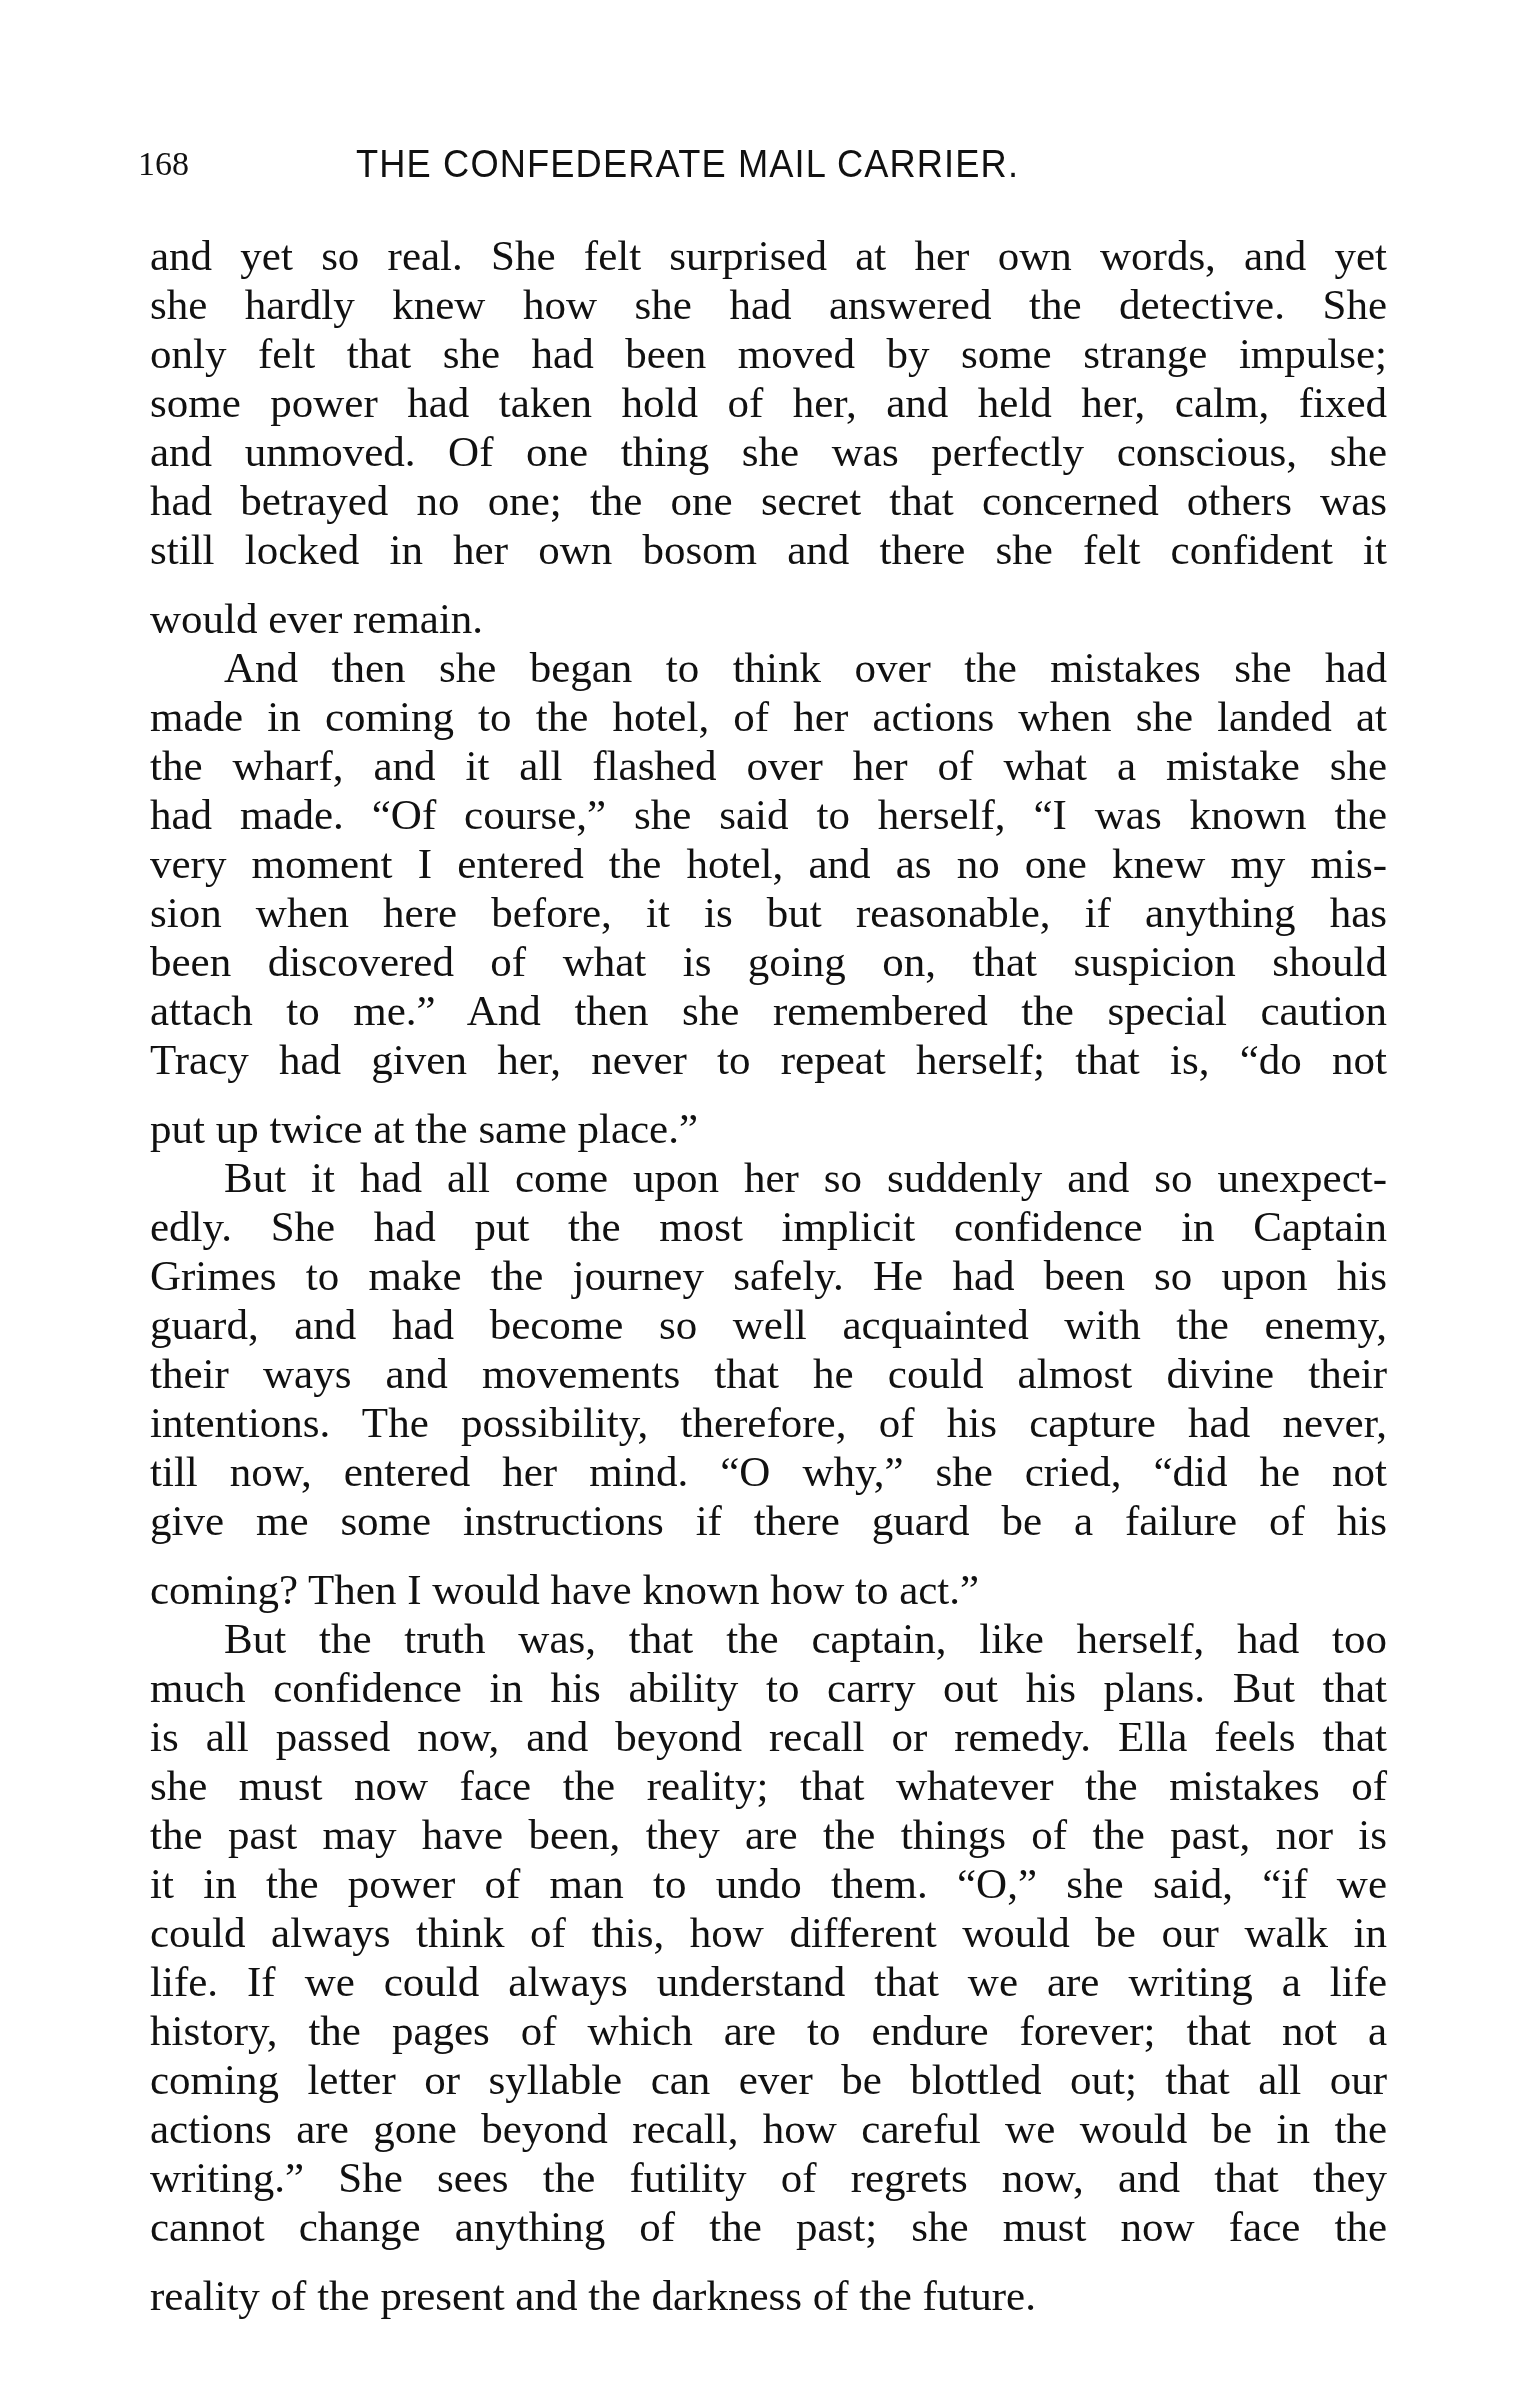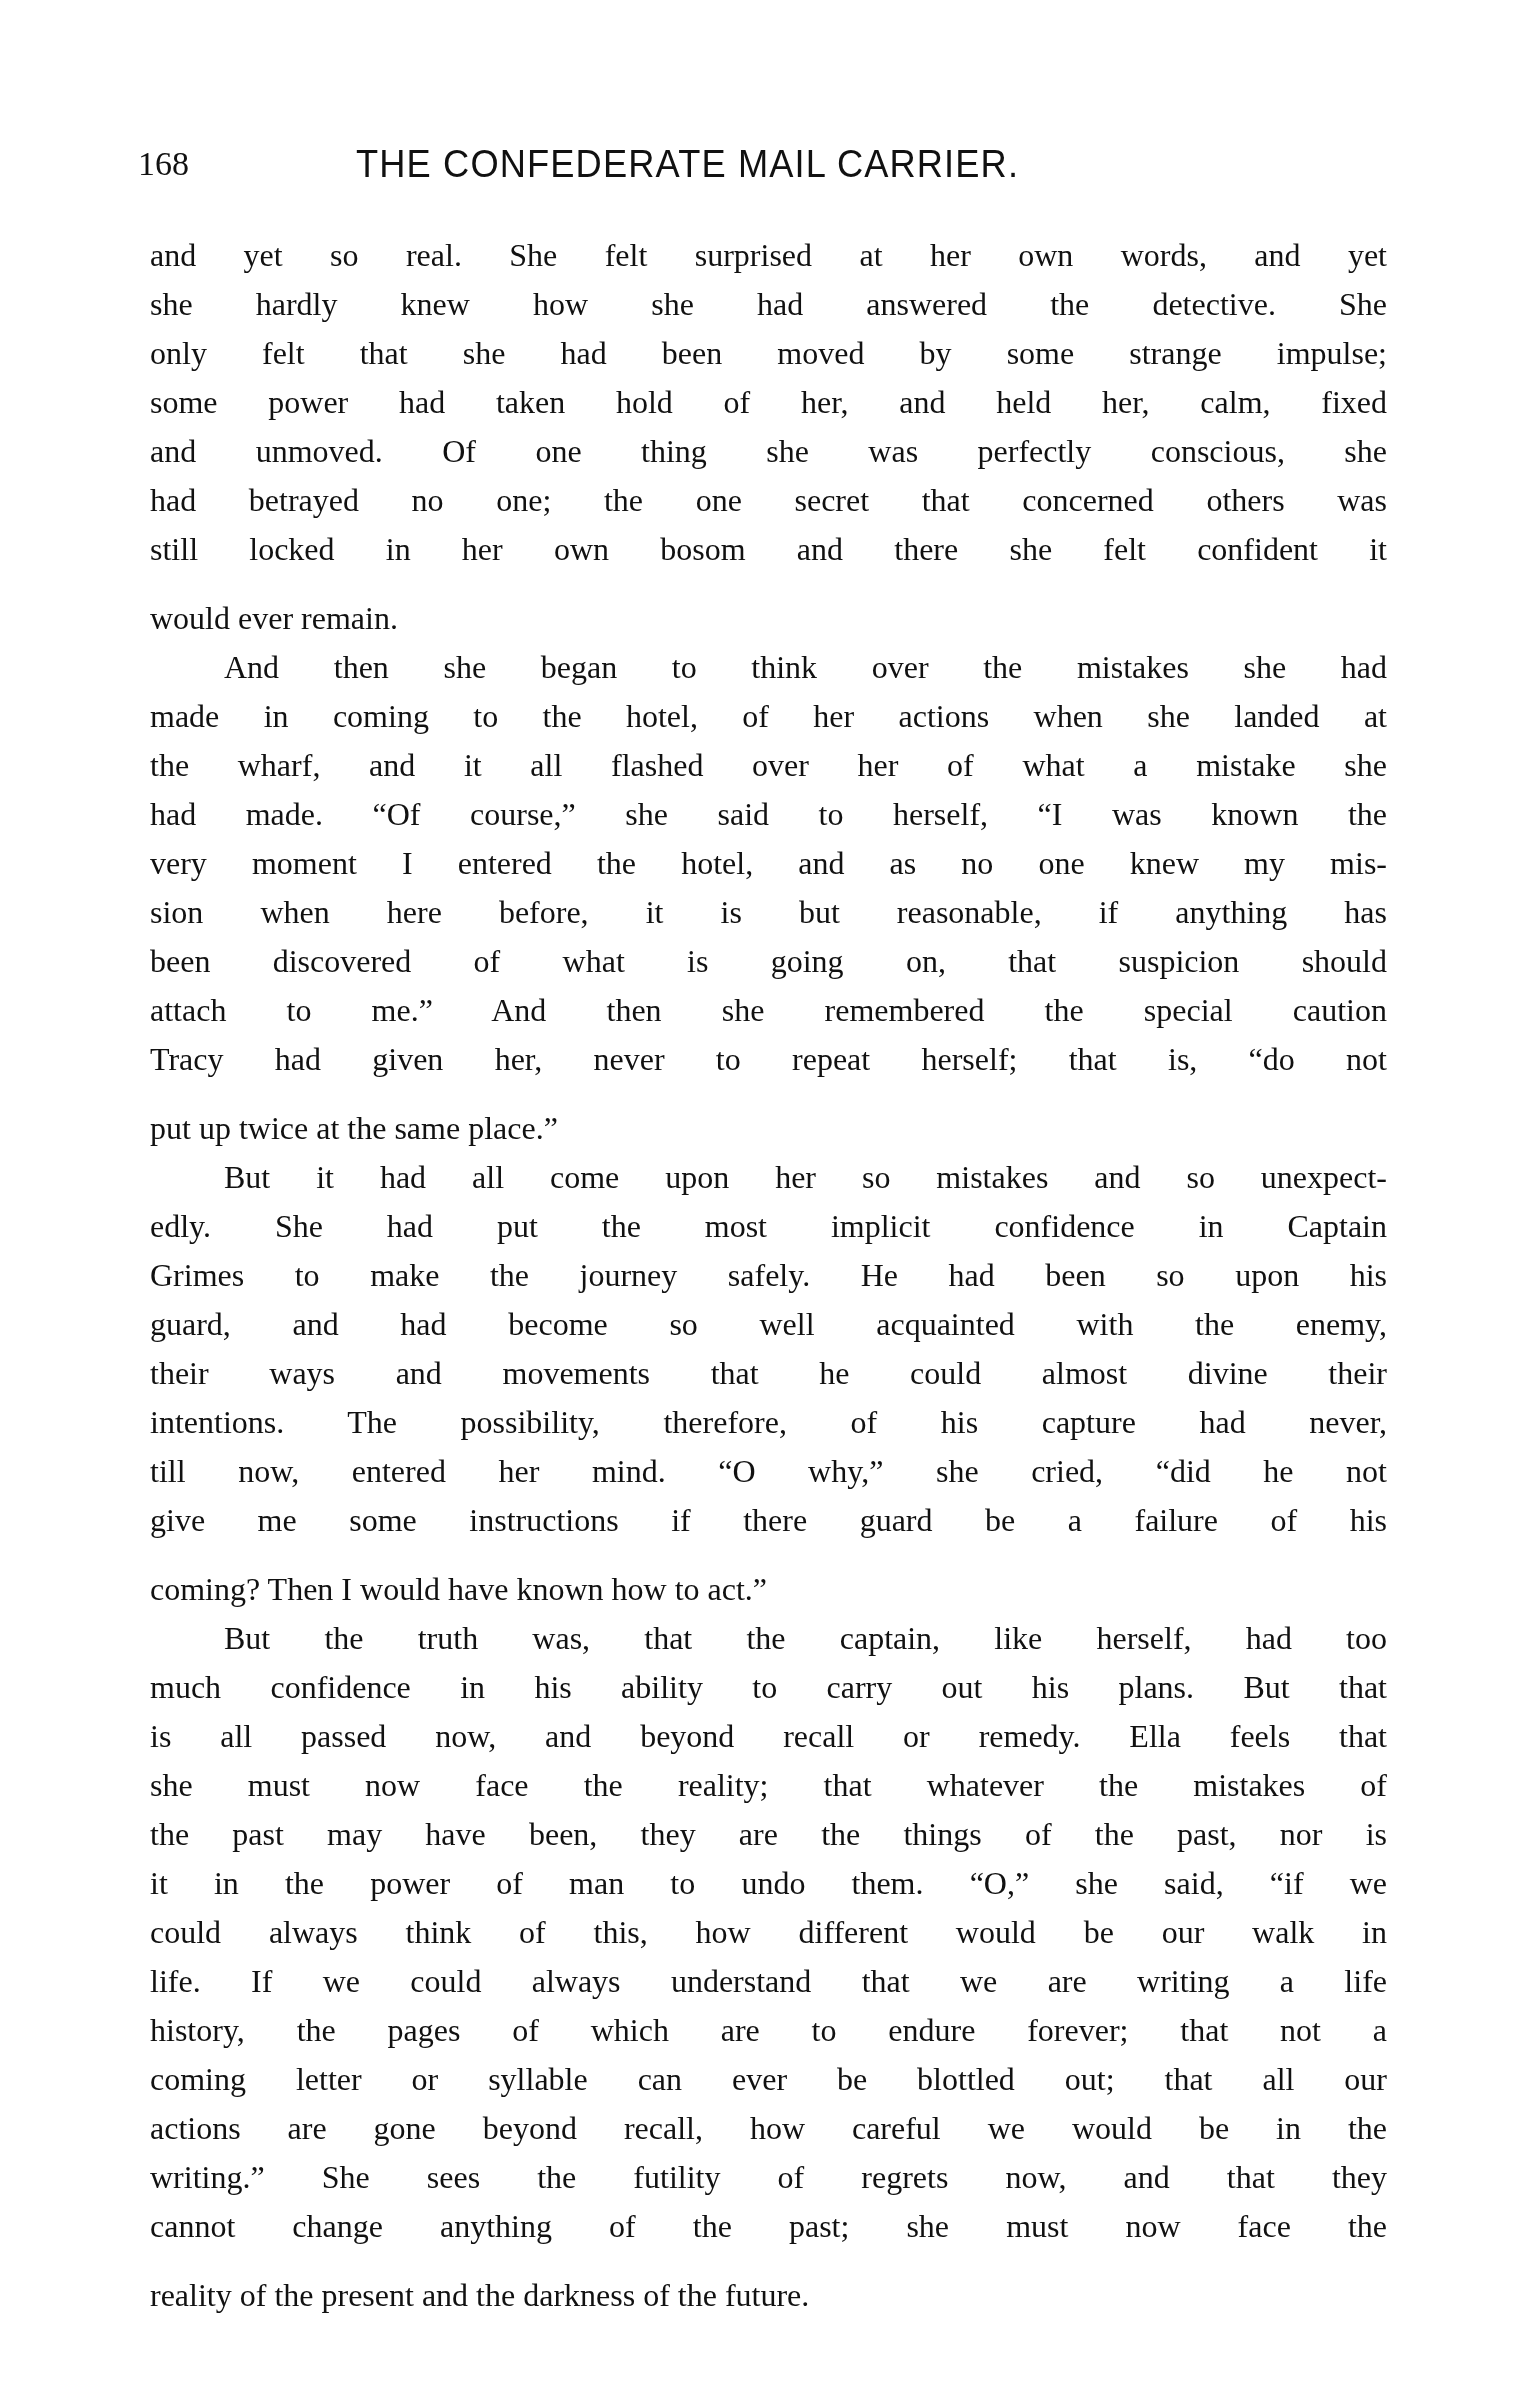--- a/index.html
+++ b/index.html
@@ -6,21 +6,21 @@
   body { width: 1519px; height: 2401px; position: relative; overflow: hidden;
          font-family: "DejaVu Serif", "Liberation Serif", serif; color: #111; }
   .page { position: absolute; left: 0; top: 0; width: 1519px; height: 2401px; background: #fff; }
   .running-head { position: absolute; top: 137px; left: 138px; width: 1237px; height: 53px; }
   .page-number { position: absolute; left: 0; top: 0; font-size: 34px; line-height: 53px;
                  font-family: "Liberation Serif", serif; }
   .book-title { position: absolute; left: 218px; top: 0; font-size: 39px; line-height: 53px;
                 letter-spacing: 1.2px; font-family: "Liberation Sans", sans-serif; transform: scaleX(0.93);
                 transform-origin: left center; }
   .body-text { position: absolute; left: 150px; top: 231px; width: 1237px; }
-  .line { display: block; height: 49px; line-height: 49px; font-size: 32px;
+  .line { display: block; height: 49px; line-height: 49px; font-size: 43px;
           text-align: justify; text-align-last: justify; white-space: nowrap; overflow: visible;
           font-family: "Liberation Serif", serif; }
   .line.last { text-align-last: left; margin-top: 20px; }
   .line.indent { padding-left: 74px; }
   .line span.inner { display: inline-block; width: 100%; text-align: justify; text-align-last: justify; white-space: normal; }
   .line.last span.inner { text-align-last: left; }
   .line.indent span.inner { width: 100%; }
 </style>
 </head>
 <body>
@@ -47,21 +47,21 @@
         <div class="line"><span class="inner">the wharf, and it all flashed over her of what a mistake she</span></div>
         <div class="line"><span class="inner">had made. “Of course,” she said to herself, “I was known the</span></div>
         <div class="line"><span class="inner">very moment I entered the hotel, and as no one knew my mis-</span></div>
         <div class="line"><span class="inner">sion when here before, it is but reasonable, if anything has</span></div>
         <div class="line"><span class="inner">been discovered of what is going on, that suspicion should</span></div>
         <div class="line"><span class="inner">attach to me.” And then she remembered the special caution</span></div>
         <div class="line"><span class="inner">Tracy had given her, never to repeat herself; that is, “do not</span></div>
         <div class="line last"><span class="inner">put up twice at the same place.”</span></div>
       </div>
       <div>
-        <div class="line indent"><span class="inner">But it had all come upon her so mistakes and so unexpect-</span></div>
+        <div class="line indent"><span class="inner">But it had all come upon her so suddenly and so unexpect-</span></div>
         <div class="line"><span class="inner">edly. She had put the most implicit confidence in Captain</span></div>
         <div class="line"><span class="inner">Grimes to make the journey safely. He had been so upon his</span></div>
         <div class="line"><span class="inner">guard, and had become so well acquainted with the enemy,</span></div>
         <div class="line"><span class="inner">their ways and movements that he could almost divine their</span></div>
         <div class="line"><span class="inner">intentions. The possibility, therefore, of his capture had never,</span></div>
         <div class="line"><span class="inner">till now, entered her mind. “O why,” she cried, “did he not</span></div>
         <div class="line"><span class="inner">give me some instructions if there guard be a failure of his</span></div>
         <div class="line last"><span class="inner">coming? Then I would have known how to act.”</span></div>
       </div>
       <div>

